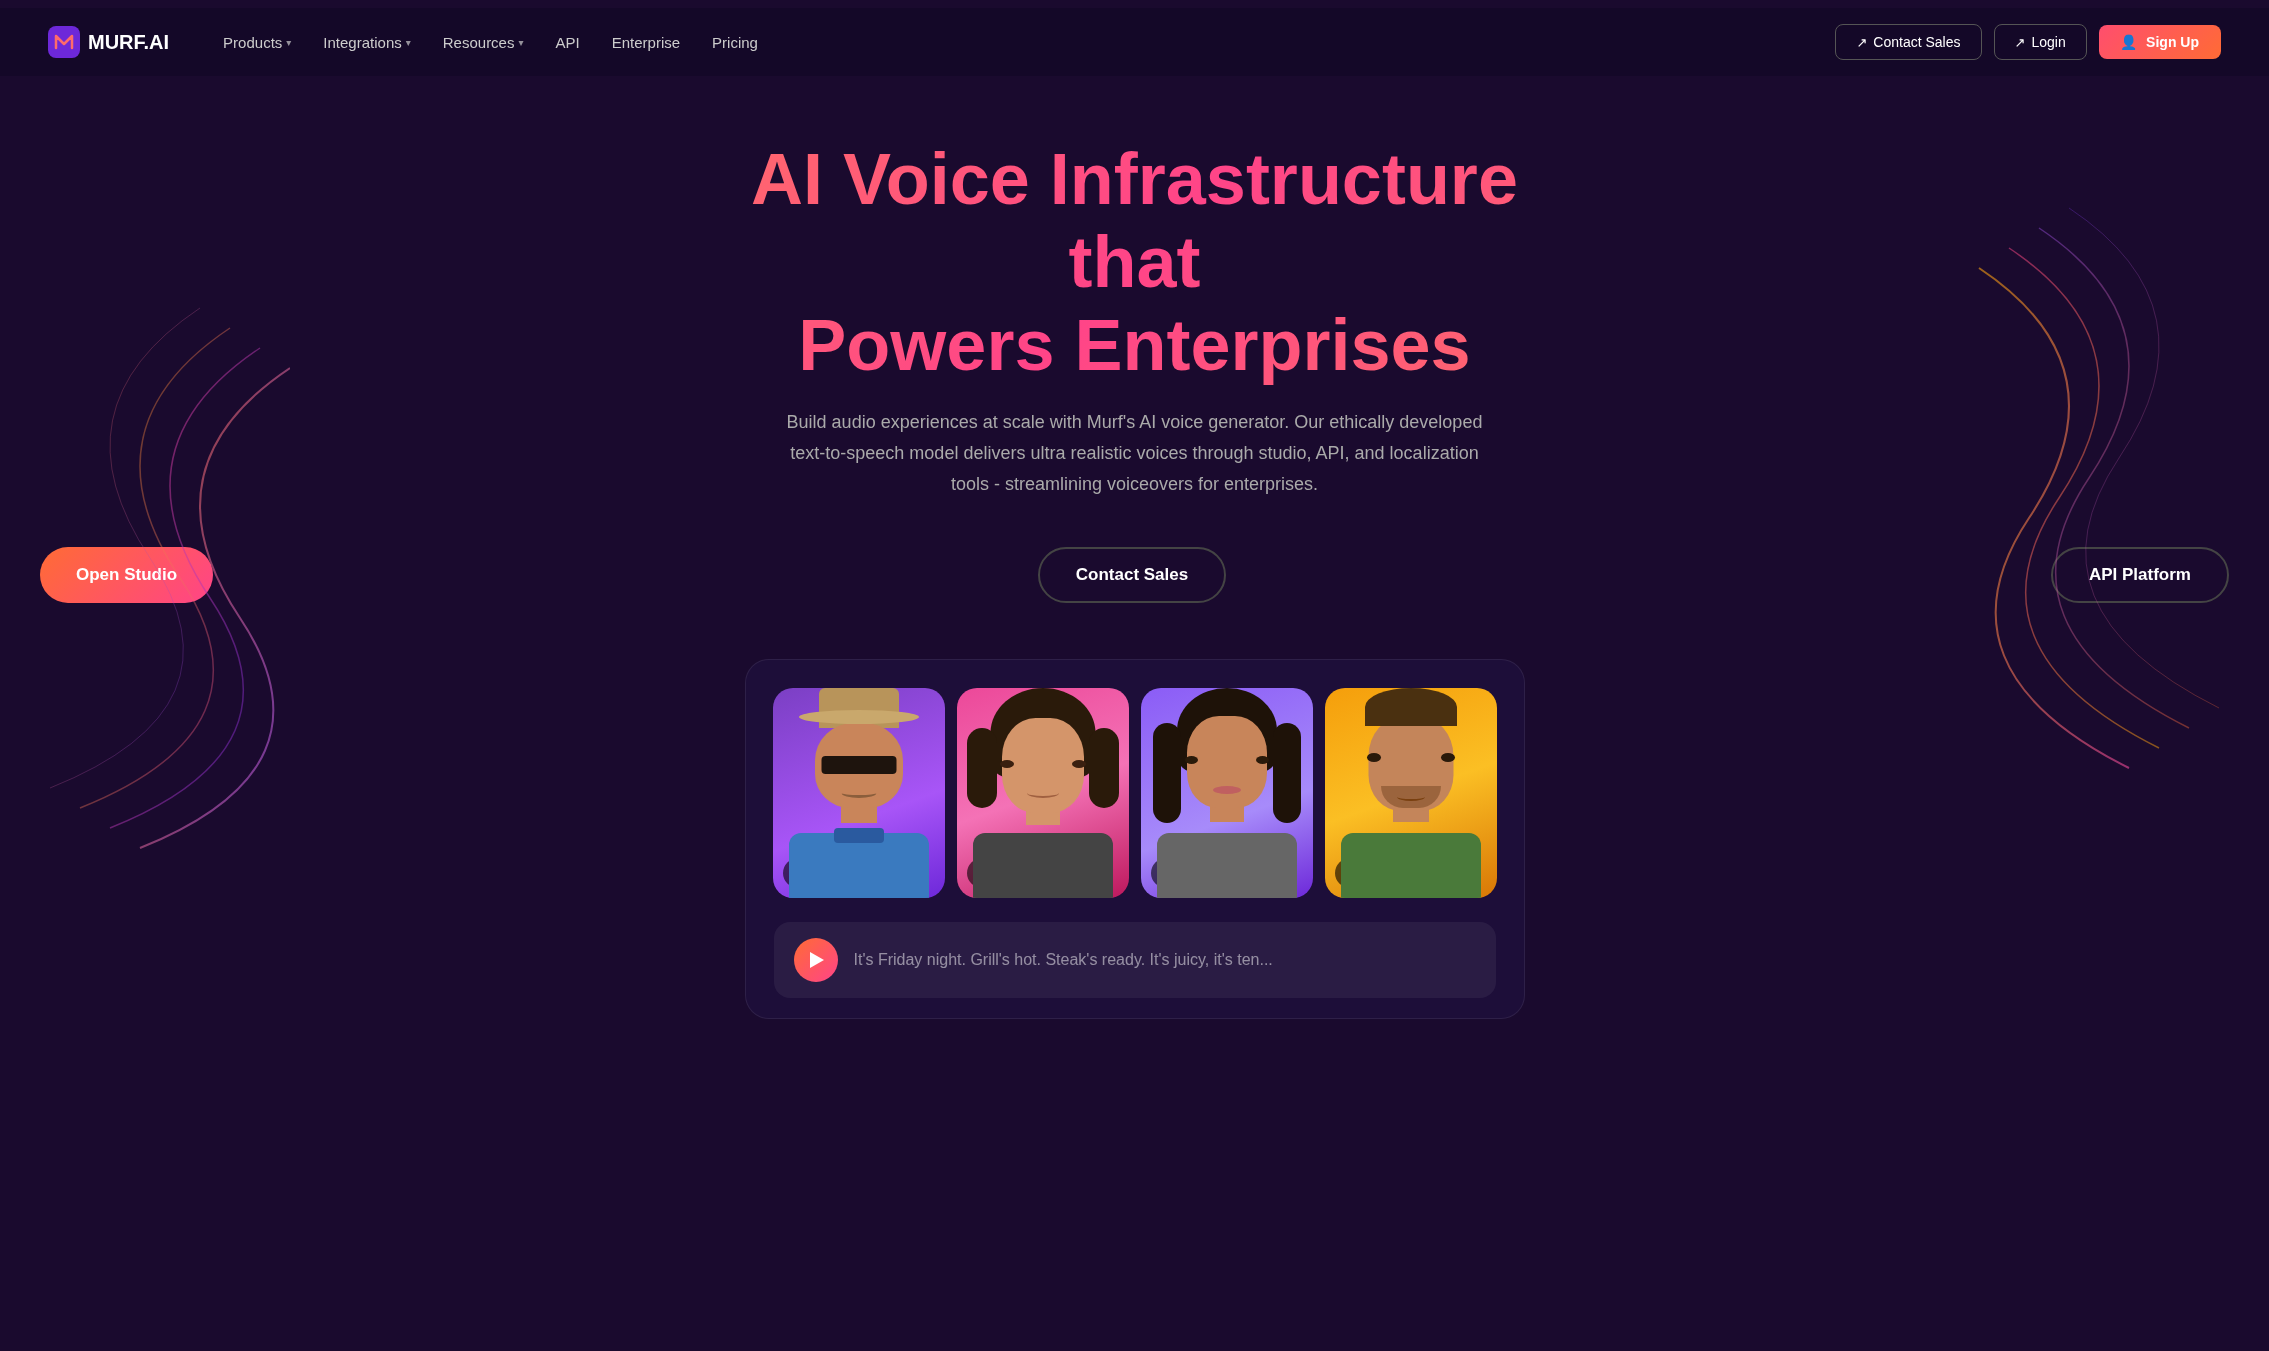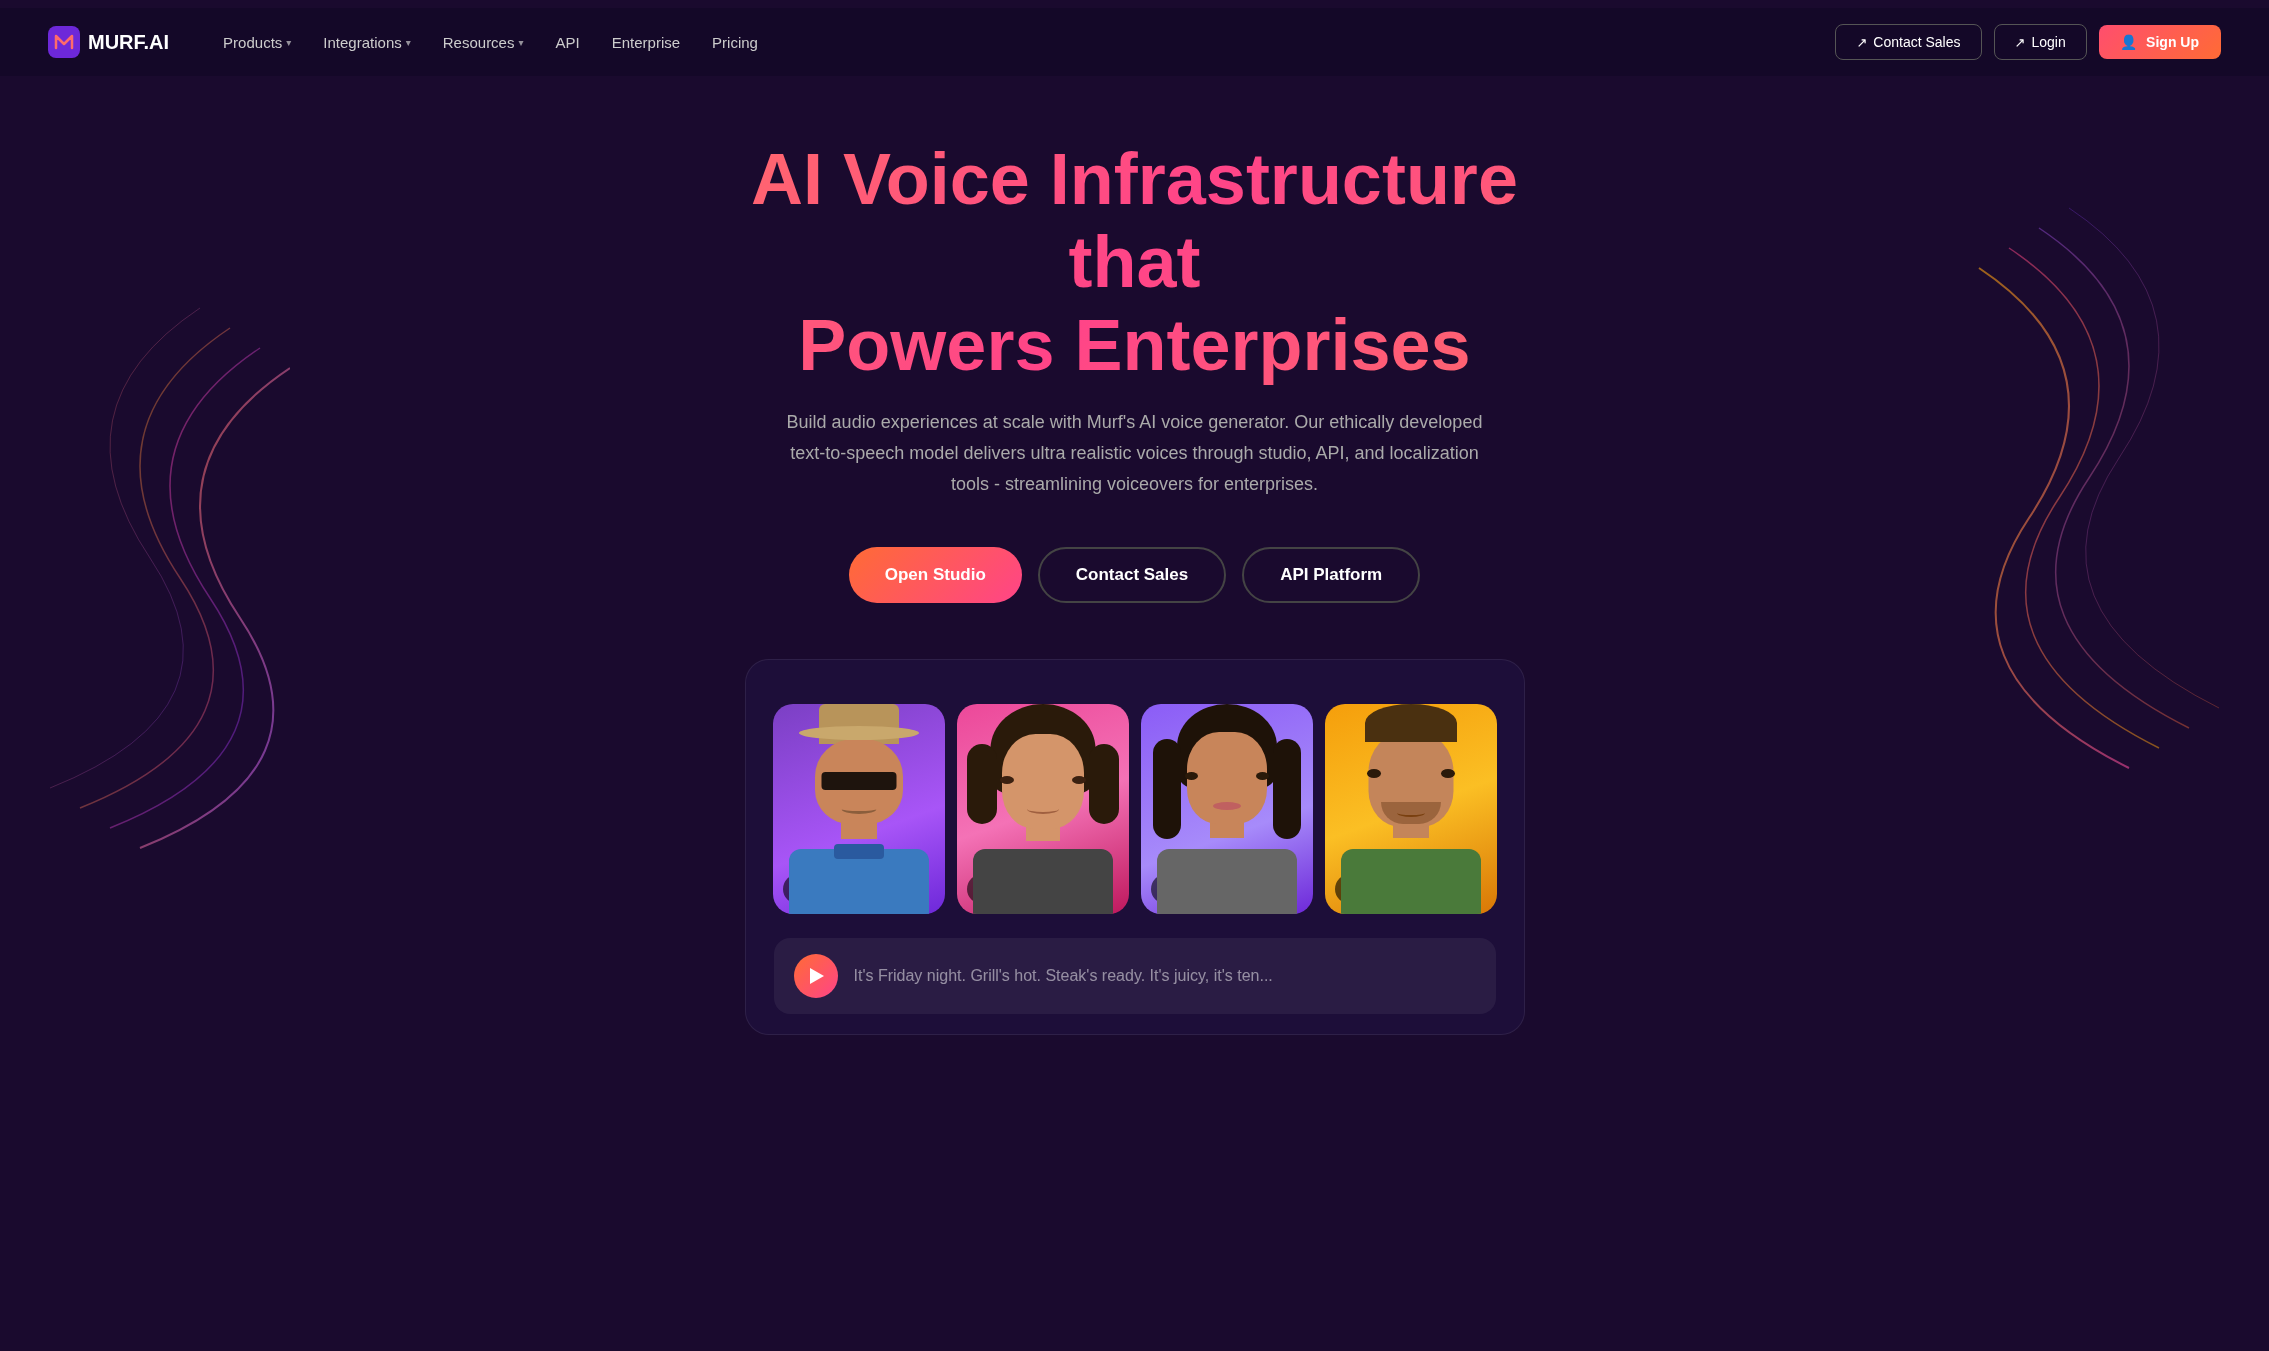--- a/index.html
+++ b/index.html
@@ -145,21 +145,21 @@
       font-size: 18px;
       color: #aaa;
       max-width: 700px;
       margin: 0 auto 48px;
       line-height: 1.7;
     }
 
     
     .hero-cta {
       display: flex;
-      justify-content: center;
+      justify-content: space-between;
       gap: 16px;
       margin-bottom: 56px;
     }
     .btn-open-studio {
       padding: 16px 36px;
       background: linear-gradient(135deg, #ff6b35, #ff4488);
       border: none;
       border-radius: 50px;
       color: #fff;
       font-size: 17px;
@@ -184,21 +184,21 @@
       color: #fff;
       font-size: 17px;
       font-weight: 600;
       cursor: pointer;
     }
 
     
     .voices-container {
       background: rgba(30, 15, 60, 0.8);
       border-radius: 24px;
-      padding: 44px 28px 0;
+      padding: 28px 28px 0;
       max-width: 780px;
       margin: 0 auto;
       border: 1px solid rgba(255,255,255,0.08);
     }
     .voice-cards {
       display: flex;
       gap: 12px;
       justify-content: center;
       margin-bottom: 24px;
     }

